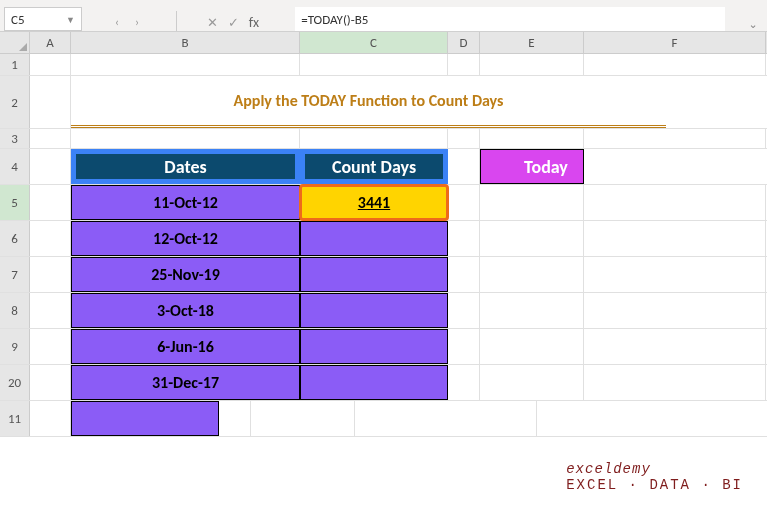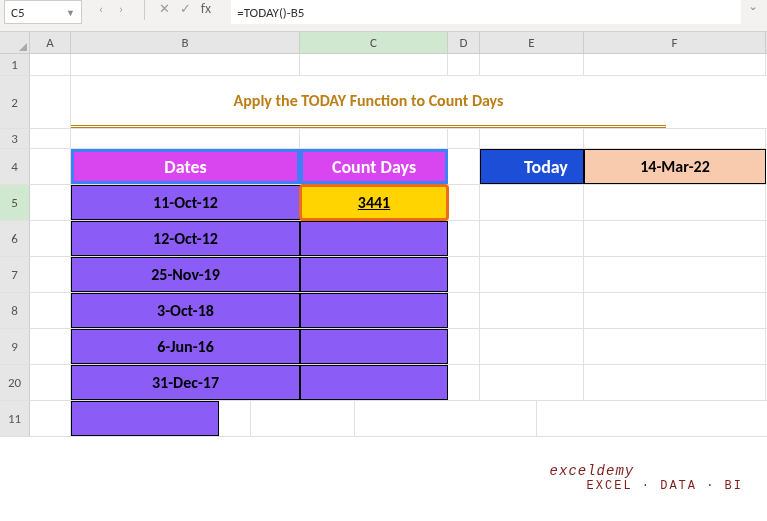--- a/index.html
+++ b/index.html
@@ -1,25 +1,25 @@
 <!DOCTYPE html>
 <html><head>
   <meta charset="utf-8">
   <style>
     * { margin: 0; padding: 0; box-sizing: border-box; }
     body { font-family: Calibri, Arial, sans-serif; background: #fff; width: 767px; height: 521px; overflow: hidden; position: relative; }
     
     .toolbar {
       display: flex;
-      align-items: flex-start;
+      align-items: flex-end;
       height: 32px;
       background: #f3f2f1;
       border-bottom: 1px solid #d0d0d0;
       padding: 0 4px;
-      gap: 2px;
+      gap: 18px;
     }
     .name-box {
       width: 78px;
       height: 24px;
       background: #fff;
       border: 1px solid #ccc;
       padding: 2px 6px;
       font-size: 13px;
       color: #333;
       display: flex;
@@ -161,25 +161,25 @@
     
     .title-cell {
       font-size: 16px;
       font-weight: bold;
       color: #bd7e17;
       border-bottom: 3px double #bd7e17;
       justify-content: center;
     }
     
     .table-header {
-      background: #d946ef;
+      background: #0c4a6e;
       color: #fff;
       font-weight: bold;
       font-size: 18px;
-      border: 3px solid #3b82f6;
+      border: 5px solid #3b82f6;
     }
     .table-cell {
       border: 1px solid #000;
       background: #8b5cf6;
       font-size: 16px;
       font-weight: bold;
     }
     
     .result-cell {
       background: #ffd400;
@@ -191,21 +191,21 @@
       top: -2px;
       left: -2px;
       right: -2px;
       bottom: -2px;
       border: 3px solid #ee6b1a;
       border-radius: 4px;
       pointer-events: none;
     }
     
     .today-label {
-      background: #1d4ed8;
+      background: #d946ef;
       color: #fff;
       font-weight: bold;
       font-size: 18px;
       border: 1px solid #000;
       padding-left: 32px;
     }
     .today-value {
       background: #f8cbae;
       color: #000;
       font-weight: bold;
@@ -285,21 +285,20 @@
     <div class="cell col-F"></div>
   </div>
 
   <div class="row rh">
     <div class="row-header">4</div>
     <div class="cell col-A"></div>
     <div class="cell col-B table-header">Dates</div>
     <div class="cell col-C table-header">Count Days</div>
     <div class="cell col-D"></div>
     <div class="cell col-E today-label">Today</div>
-    <div class="cell col-F today-value">14-Mar-22</div>
   </div>
 
   <div class="row rd">
     <div class="row-header selected">5</div>
     <div class="cell col-A"></div>
     <div class="cell col-B table-cell">11-Oct-12</div>
     <div class="cell col-C table-cell result-cell">
       <span>3441</span>
       <div class="highlight-box"></div>
     </div>
@@ -363,14 +362,14 @@
     <div class="cell col-A"></div>
     <div class="cell col-C table-cell"></div>
     <div class="cell col-D"></div>
     <div class="cell col-E"></div>
     <div class="cell col-F"></div>
   </div>
 </div>
 
 <div class="watermark">
   <div>exceldemy</div>
-  <div style="font-size:12px;font-style:normal;letter-spacing:2px;margin-left:37px;">EXCEL · DATA · BI</div>
+  <div style="font-size:14px;font-style:normal;letter-spacing:2px;">EXCEL · DATA · BI</div>
 </div>
 
 </body></html>

